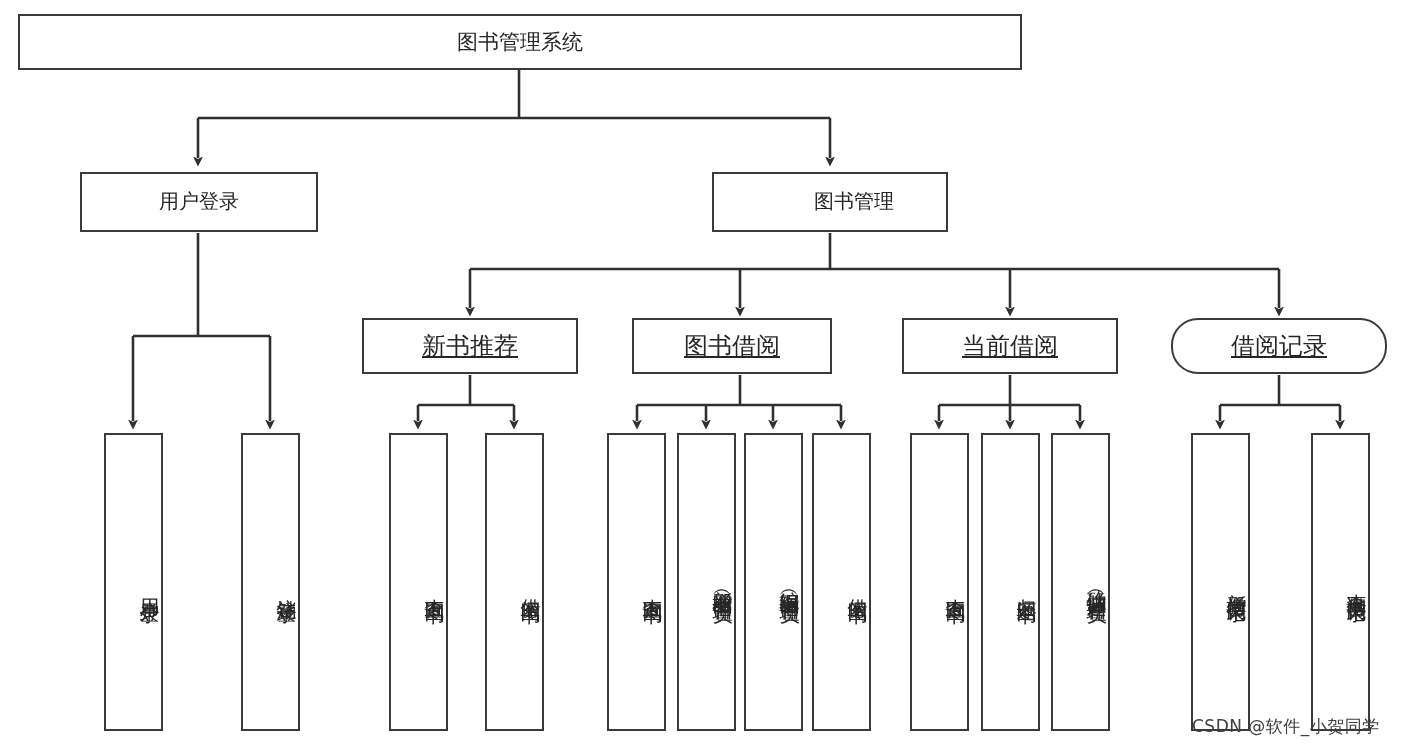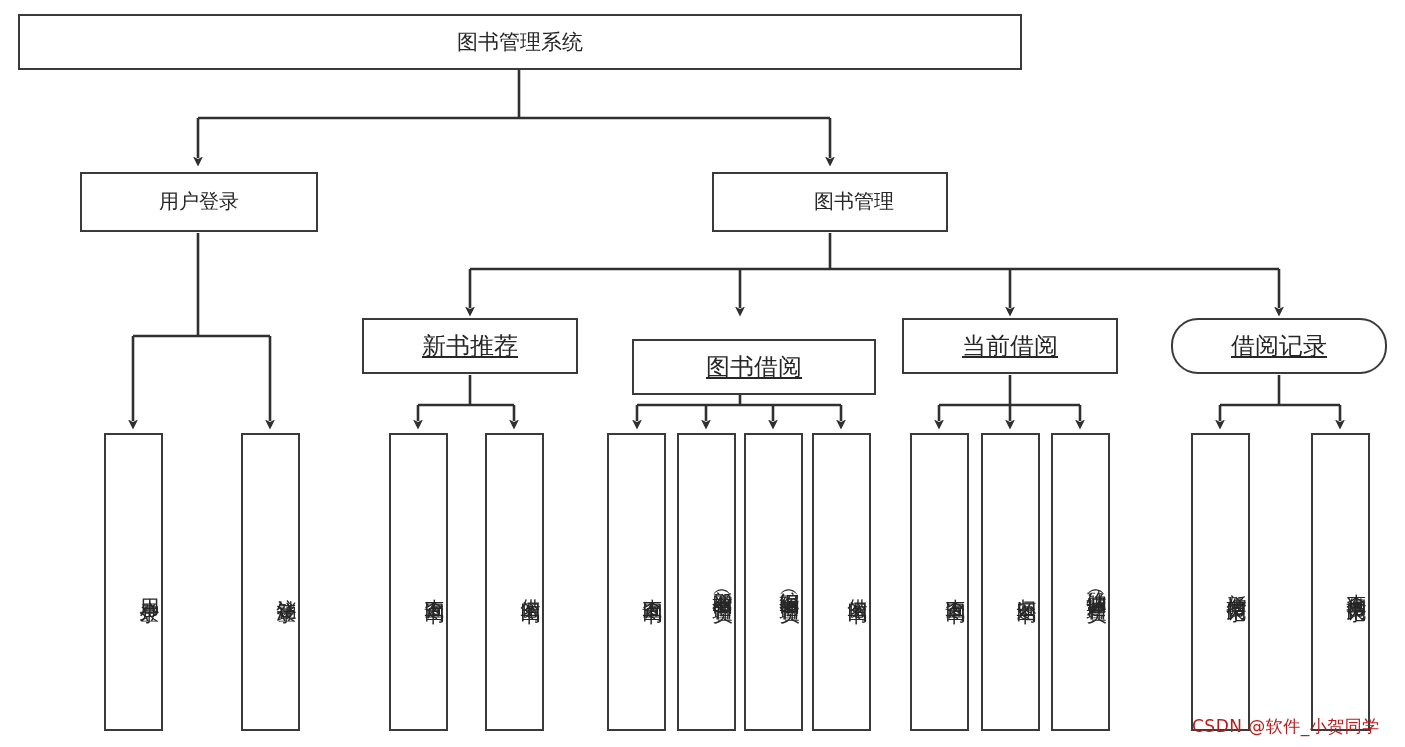--- a/index.html
+++ b/index.html
@@ -56,21 +56,21 @@
     justify-content: center;
     padding-top: 10px;
     letter-spacing: 2px;
   }
   .node.leaf.tall {
     padding-top: 4px;
   }
   .watermark {
     position: absolute;
     font-size: 17px;
-    color: #b91c1c;
+    color: #404040;
     white-space: nowrap;
     letter-spacing: 0.5px;
   }
 </style>
 </head>
 <body>
 
 <div id="canvas">
 
   <svg id="edges" viewBox="0 0 1405 747" width="1405" height="747">
@@ -130,21 +130,21 @@
   <div class="node lvl1" style="left:80px; top:172px; width:238px; height:60px;">
     <span>用户登录</span>
   </div>
   <div class="node lvl1" style="left:712px; top:172px; width:236px; height:60px;padding-left:48px;">
     <span>图书管理</span>
   </div>
 
   <div class="node lvl2" style="left:362px; top:318px; width:216px; height:56px;">
     <span>新书推荐</span>
   </div>
-  <div class="node lvl2" style="left:632px; top:318px; width:244px; height:56px;margin-top:21px;">
+  <div class="node lvl2" style="left:632px; top:318px; width:200px; height:56px;">
     <span>图书借阅</span>
   </div>
   <div class="node lvl2" style="left:902px; top:318px; width:216px; height:56px;">
     <span>当前借阅</span>
   </div>
   <div class="node lvl2" style="left:1171px; top:318px; width:216px; height:56px;border-radius:27px;">
     <span>借阅记录</span>
   </div>
 
   <div class="node leaf" style="left:104px; top:433px; width:59px; height:298px;">

